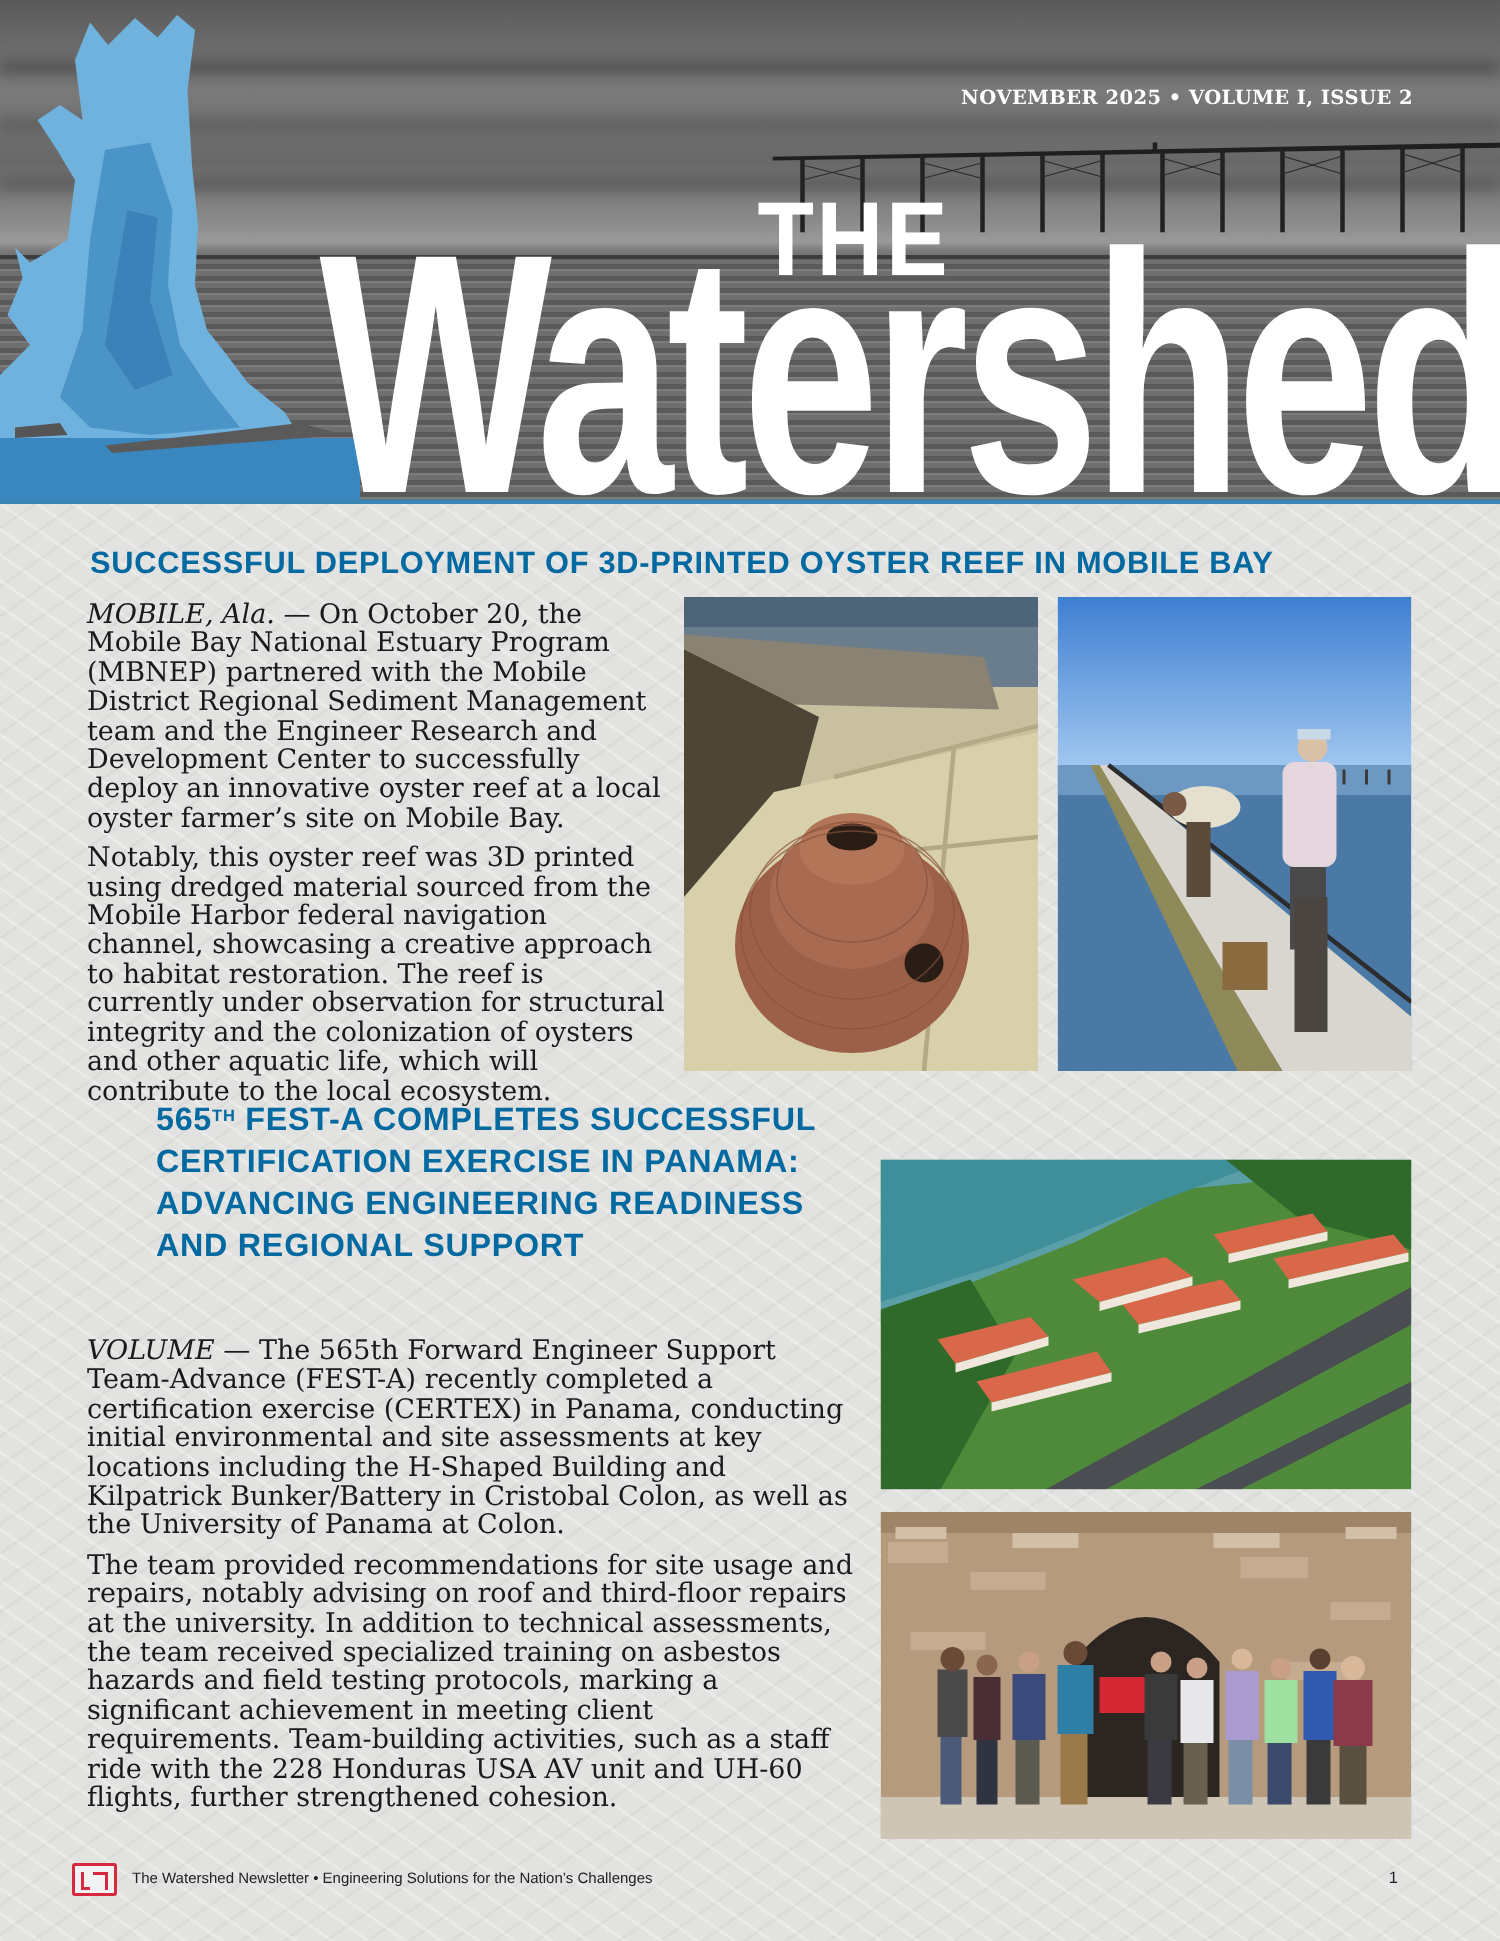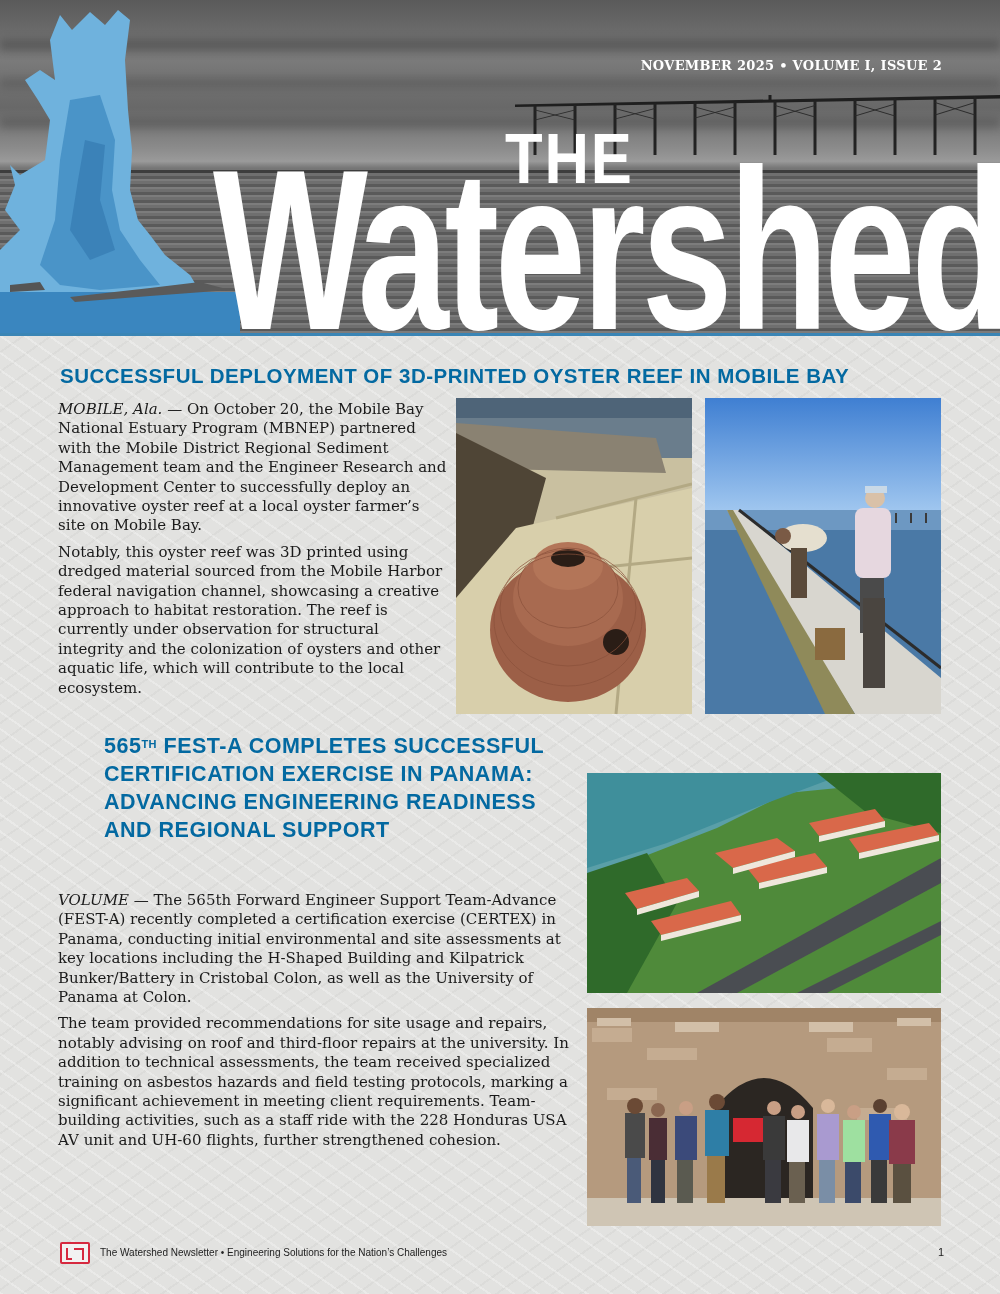--- a/index.html
+++ b/index.html
@@ -52,37 +52,37 @@
     .headline {
       position: absolute; color: #0369a1;
       font-family: "Liberation Sans", sans-serif; font-weight: bold; text-transform: uppercase;
       letter-spacing: 0.5px;
     }
     .h1 { left: 60px; top: 364px; font-size: 20.5px; line-height: 24px; width: 880px; transform: scaleX(1.0); }
     .h2 { left: 60px; top: 732px; font-size: 21.5px; line-height: 28px; width: 480px; margin-left: 44px; }
     .h2 sup { font-size: 11px; vertical-align: top; position: relative; top: -2px; }
     .body-text {
       position: absolute; color: #1a1a1a;
-      font-family: "DejaVu Serif", serif; font-size: 15px; line-height: 19.4px;
+      font-family: "DejaVu Serif", serif; font-size: 18px; line-height: 19.4px;
     }
     .body-text p { margin-bottom: 7px; }
     .body-text .dateline { font-style: italic; }
     .col1 { left: 58px; top: 400px; width: 390px; }
     .col2 { left: 58px; top: 891px; width: 512px; }
 
     
     .photo { position: absolute; overflow: hidden; }
     .photo svg { width: 100%; height: 100%; display: block; }
     .photo-reef { left: 456px; top: 398px; width: 236px; height: 316px; }
     .photo-pier { left: 705px; top: 398px; width: 236px; height: 316px; }
     .photo-aerial { left: 587px; top: 773px; width: 354px; height: 220px; }
     .photo-group { left: 587px; top: 1008px; width: 354px; height: 218px; }
 
     
-    .footer { position: absolute; left: 58px; top: 1242px; width: 890px; height: 24px; }
+    .footer { position: absolute; left: 46px; top: 1242px; width: 890px; height: 24px; }
     .footer-logo {
       position: absolute; left: 2px; top: 0; width: 30px; height: 22px;
       border: 2px solid #d6293f; border-radius: 2px; background: #f2f2f2;
     }
     .footer-logo::before { content: ""; position: absolute; left: 4px; top: 4px; width: 4px; height: 10px; border-left: 2px solid #d6293f; border-bottom: 2px solid #d6293f; }
     .footer-logo::after { content: ""; position: absolute; right: 4px; top: 4px; width: 8px; height: 10px; border-right: 2px solid #d6293f; border-top: 2px solid #d6293f; }
     .footer-text {
       position: absolute; left: 42px; top: 5px;
       font-family: "Liberation Sans", sans-serif; font-size: 10px; color: #222;
     }

